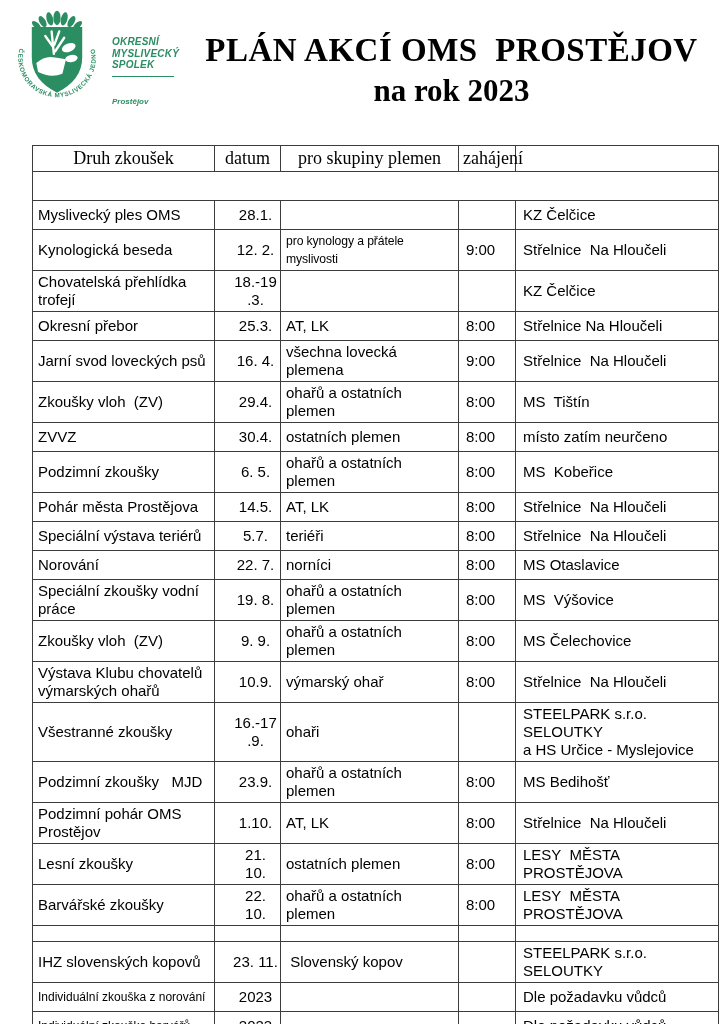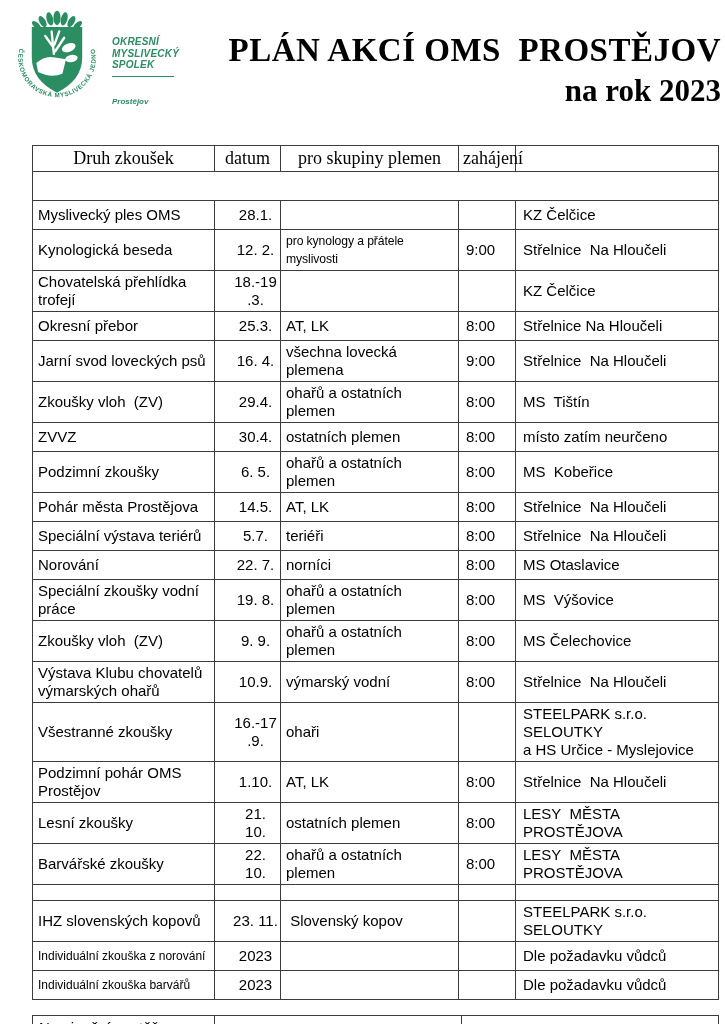--- a/index.html
+++ b/index.html
@@ -17,21 +17,21 @@
   
   .header-row { display: flex; align-items: flex-start; padding-left: 12px; }
   .logo-block { width: 170px; flex: none; display: flex; gap: 10px; }
   .emblem-svg { width: 90px; height: 96px; flex: none; display: block; }
   .org-block { padding-top: 26px; font-style: italic; }
   .org-name { color: #2b8d62; font-weight: bold; font-size: 10px; line-height: 11.5px; letter-spacing: 0.2px; }
   .org-rule { width: 62px; height: 1px; background: #2b8d62; margin: 5px 0 4px; }
   .org-city { color: #2b8d62; font-weight: bold; font-size: 8px; margin-top: 20px; }
 
   .title-block {
-    flex: 1; text-align: right;
+    flex: 1; text-align: center;
     font-family: "Liberation Serif", serif; font-weight: bold;
     padding-top: 22px; padding-right: 4px;
   }
   .title-line1 { font-size: 33px; white-space: pre; letter-spacing: 0.5px; }
   .title-line2 { font-size: 31px; margin-top: 4px; }
 
   
   .tables { padding: 0 7px 0 32px; margin-top: 36px; }
   table { border-collapse: collapse; width: 100%; table-layout: fixed; }
   th, td { border: 1px solid #3c3c3c; }
@@ -223,31 +223,38 @@
           <tr>
             <td>Zkoušky vloh  (ZV)</td>
             <td>9. 9.</td>
             <td>ohařů a ostatních plemen</td>
             <td>8:00</td>
             <td>MS Čelechovice</td>
           </tr>
           <tr>
             <td>Výstava Klubu chovatelů výmarských ohařů</td>
             <td>10.9.</td>
-            <td>výmarský vodní</td>
+            <td>výmarský ohař</td>
             <td>8:00</td>
             <td>Střelnice  Na Hloučeli</td>
           </tr>
           <tr>
             <td>Všestranné zkoušky</td>
             <td>16.-17.9.</td>
             <td>ohaři</td>
             <td></td>
             <td>STEELPARK s.r.o. SELOUTKY
 a HS Určice - Myslejovice</td>
+          </tr>
+          <tr>
+            <td>Podzimní zkoušky   MJD</td>
+            <td>23.9.</td>
+            <td>ohařů a ostatních plemen</td>
+            <td>8:00</td>
+            <td>MS Bedihošť</td>
           </tr>
           <tr>
             <td>Podzimní pohár OMS Prostějov</td>
             <td>1.10.</td>
             <td>AT, LK</td>
             <td>8:00</td>
             <td>Střelnice  Na Hloučeli</td>
           </tr>
           <tr>
             <td>Lesní zkoušky</td>

